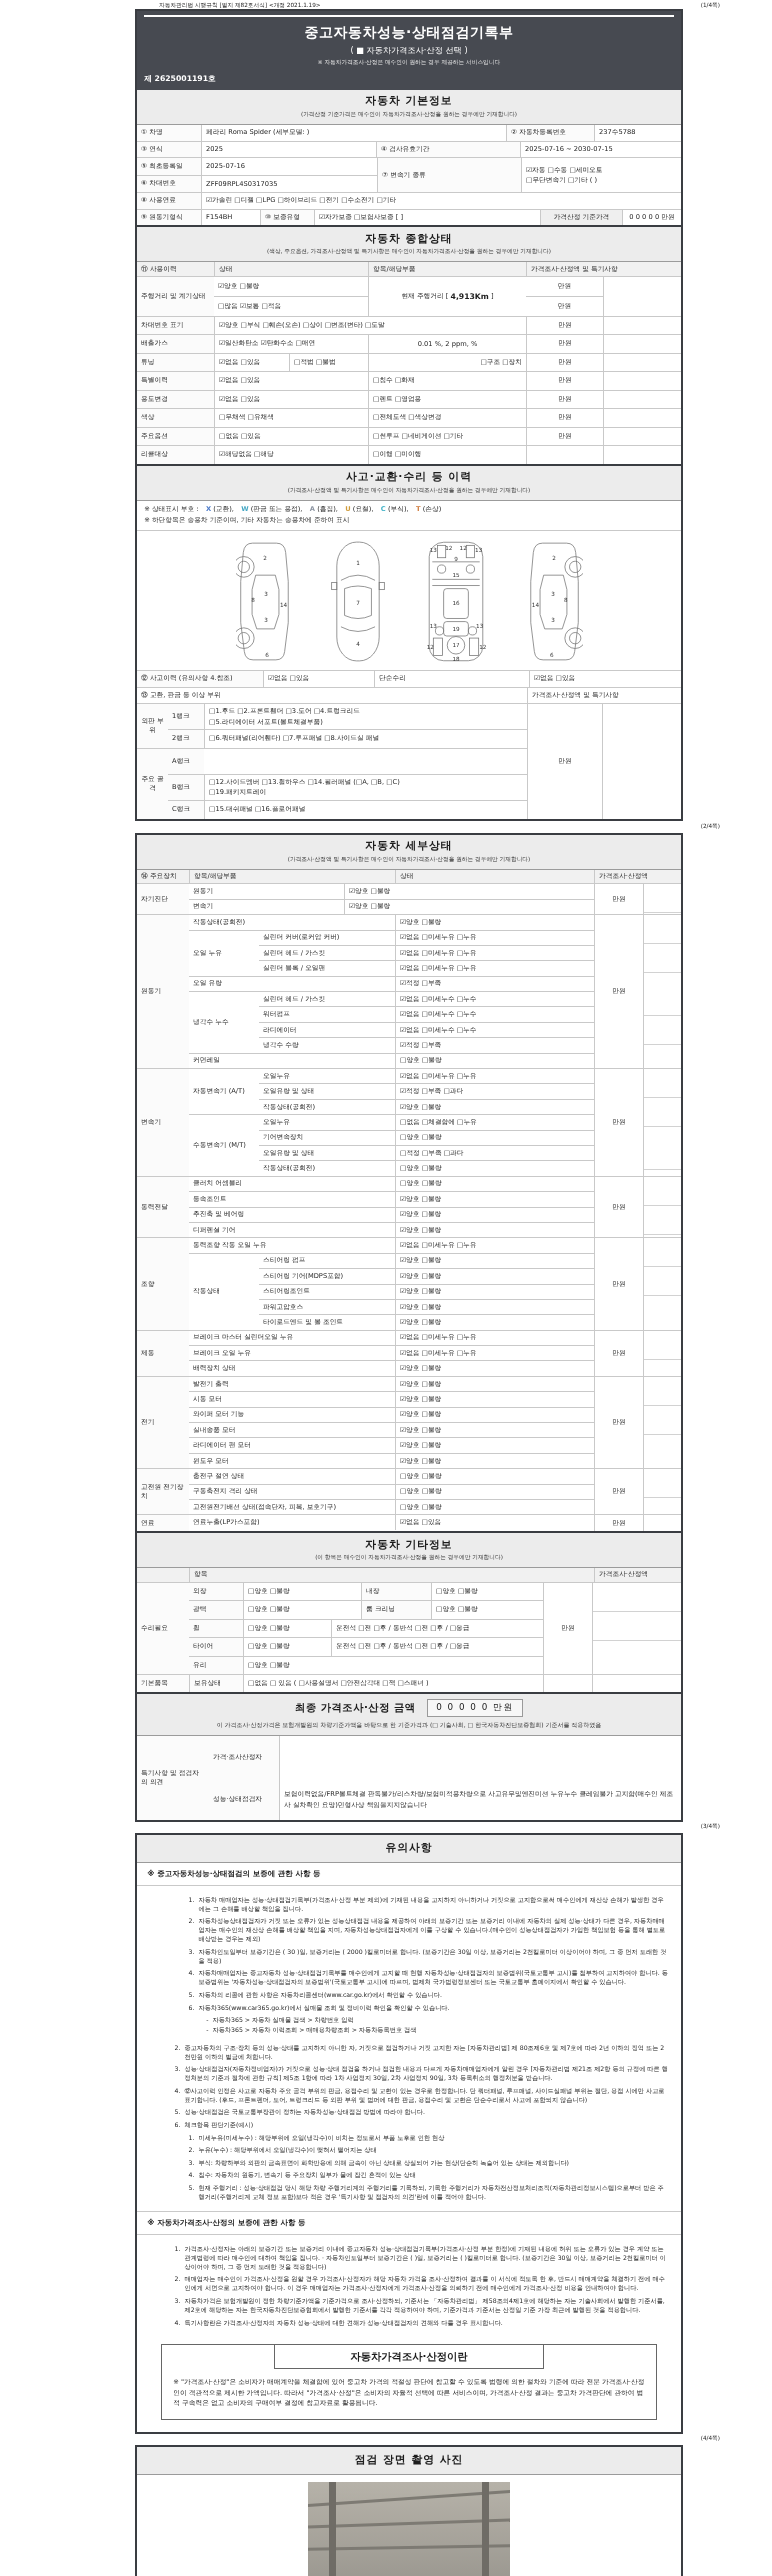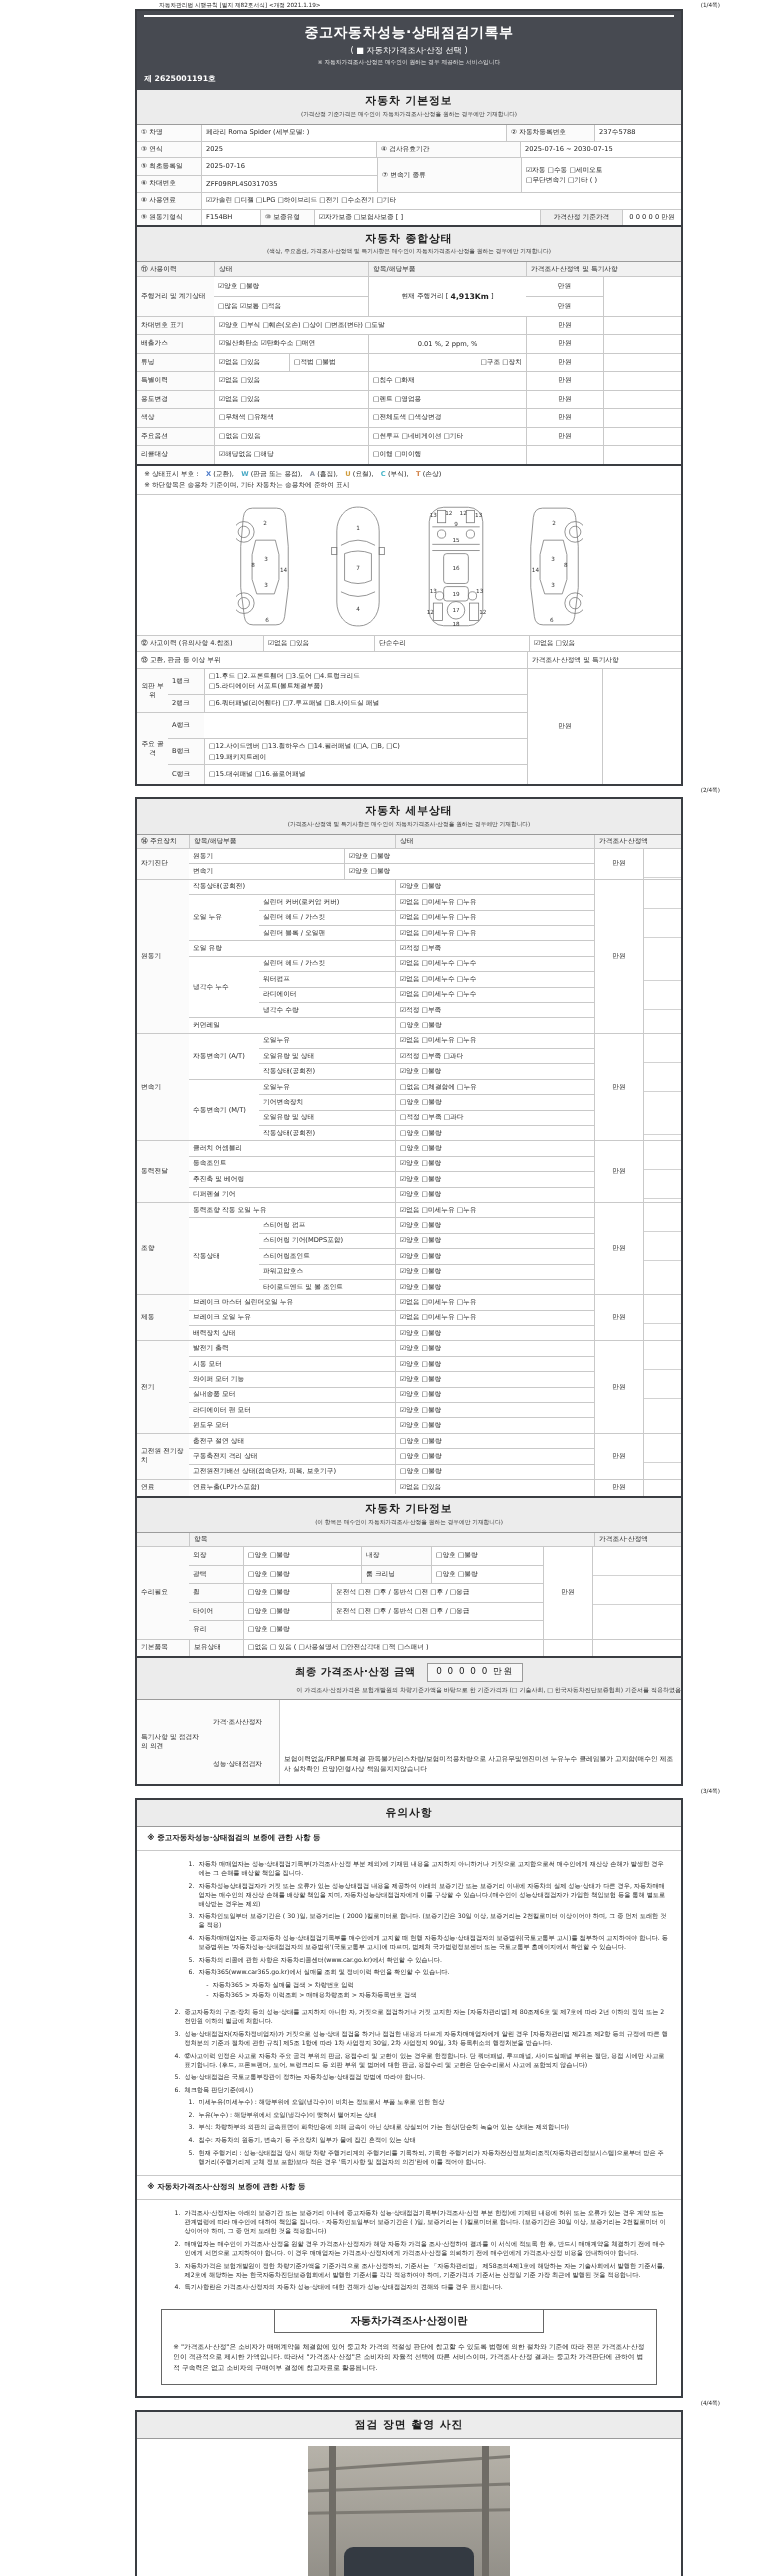--- a/index.html
+++ b/index.html
@@ -52,21 +52,21 @@
   .dg-num{font-size:11px;fill:#333;}
   
   .nsub{border-bottom:0.5px solid #c9c9c9;padding:6.2px 10.3px;font-size:7.5px;font-weight:bold;}
   .nlist{padding:6.2px 12.4px 5.2px 0;}
   .nitem{display:flex;margin:3.6px 0;font-size:6.2px;line-height:1.45;color:#222;}
   .nitem .n{width:13.4px;text-align:right;margin-right:4.1px;flex:none;}
   .ind1 .n{margin-left:30px;}
   .ind2 .n{margin-left:44px;}
   .ind3 .n{margin-left:58px;}
   
-  .finalband{background:#ececec;border-top:2.1px solid #3a3d42;padding:5.2px 0 4.6px;text-align:right;}
+  .finalband{background:#ececec;border-top:2.1px solid #3a3d42;padding:5.2px 0 4.6px;text-align:center;}
   .finalrow{display:flex;justify-content:center;align-items:center;gap:11.3px;}
   .finalrow .fl{font-size:10.3px;font-weight:bold;letter-spacing:0.5px;}
   .finalrow .fv{border:0.5px solid #9a9a9a;background:#f7f7f7;padding:2.1px 8.2px;font-size:8.8px;letter-spacing:1.5px;}
   .finalnote{font-size:6px;margin-top:4.1px;color:#333;}
   
   .defbox{margin:8.2px 24px 11.3px;border:1px solid #666;padding:0 0 8.2px;}
   .defbox .dt{width:268px;margin:-1px auto 6.2px;border:1px solid #666;background:#fff;text-align:center;
               font-size:10.3px;font-weight:bold;padding:4.1px 0;}
   .defbox .dd{padding:2.1px 11.3px;font-size:6.7px;line-height:1.6;color:#222;}
   
@@ -237,20 +237,24 @@
         <div class="td nl lab" style="width:77px">리콜대상</div>
         <div class="td" style="width:154px">☑해당없음 □해당</div>
         <div class="td" style="width:158px">□이행  □미이행</div>
         <div class="td" style="width:77px"></div>
         <div class="td" style="flex:1"></div>
       </div>
     </div>
 
     <div class="hbar"></div>
 
+    <div class="shead">
+      <div class="h1">사고·교환·수리 등 이력</div>
+      <div class="h2">(가격조사·산정액 및 특기사항은 매수인이 자동차가격조사·산정을 원하는 경우에만 기재합니다)</div>
+    </div>
     <div class="legend">
       <span>※ 상태표시 부호 :</span>
       <span class="code c0">X</span> <span>(교환),</span>
       <span class="code c1">W</span> <span>(판금 또는 용접),</span>
       <span class="code c2">A</span> <span>(흠집),</span>
       <span class="code c3">U</span> <span>(요철),</span>
       <span class="code c4">C</span> <span>(부식),</span>
       <span class="code c5">T</span> <span>(손상)</span>
     </div>
     <div class="legend2">※ 하단항목은 승용차 기준이며, 기타 자동차는 승용차에 준하여 표시</div>

